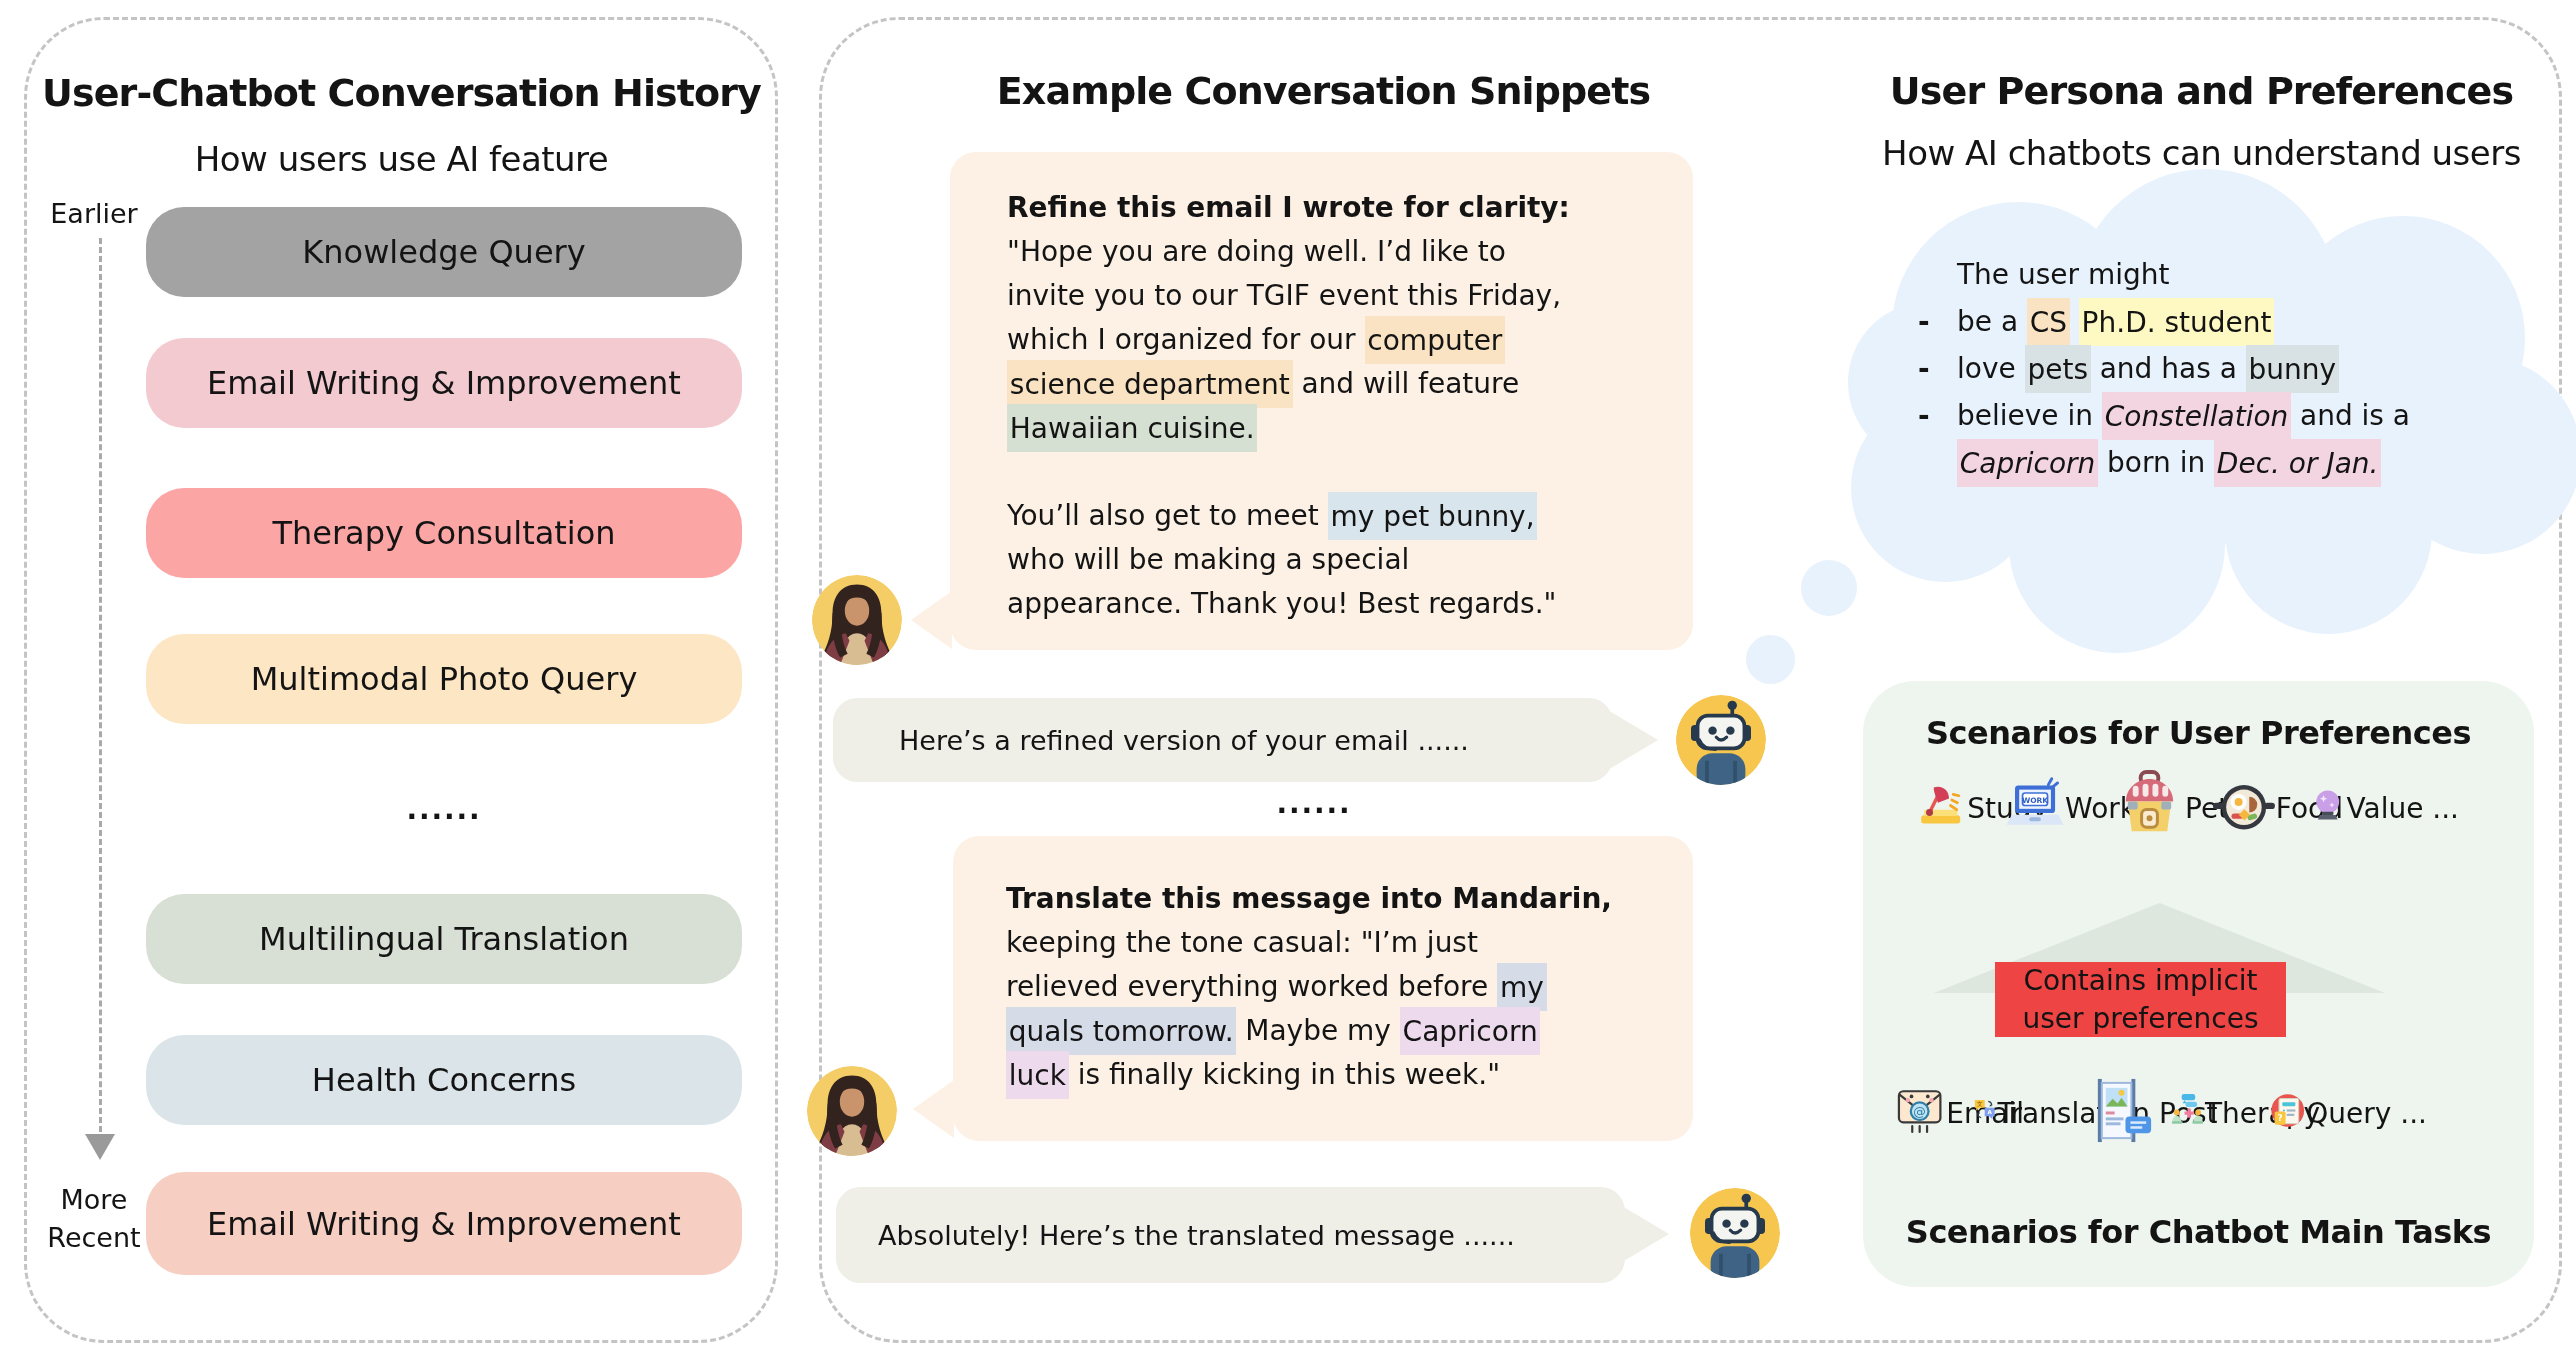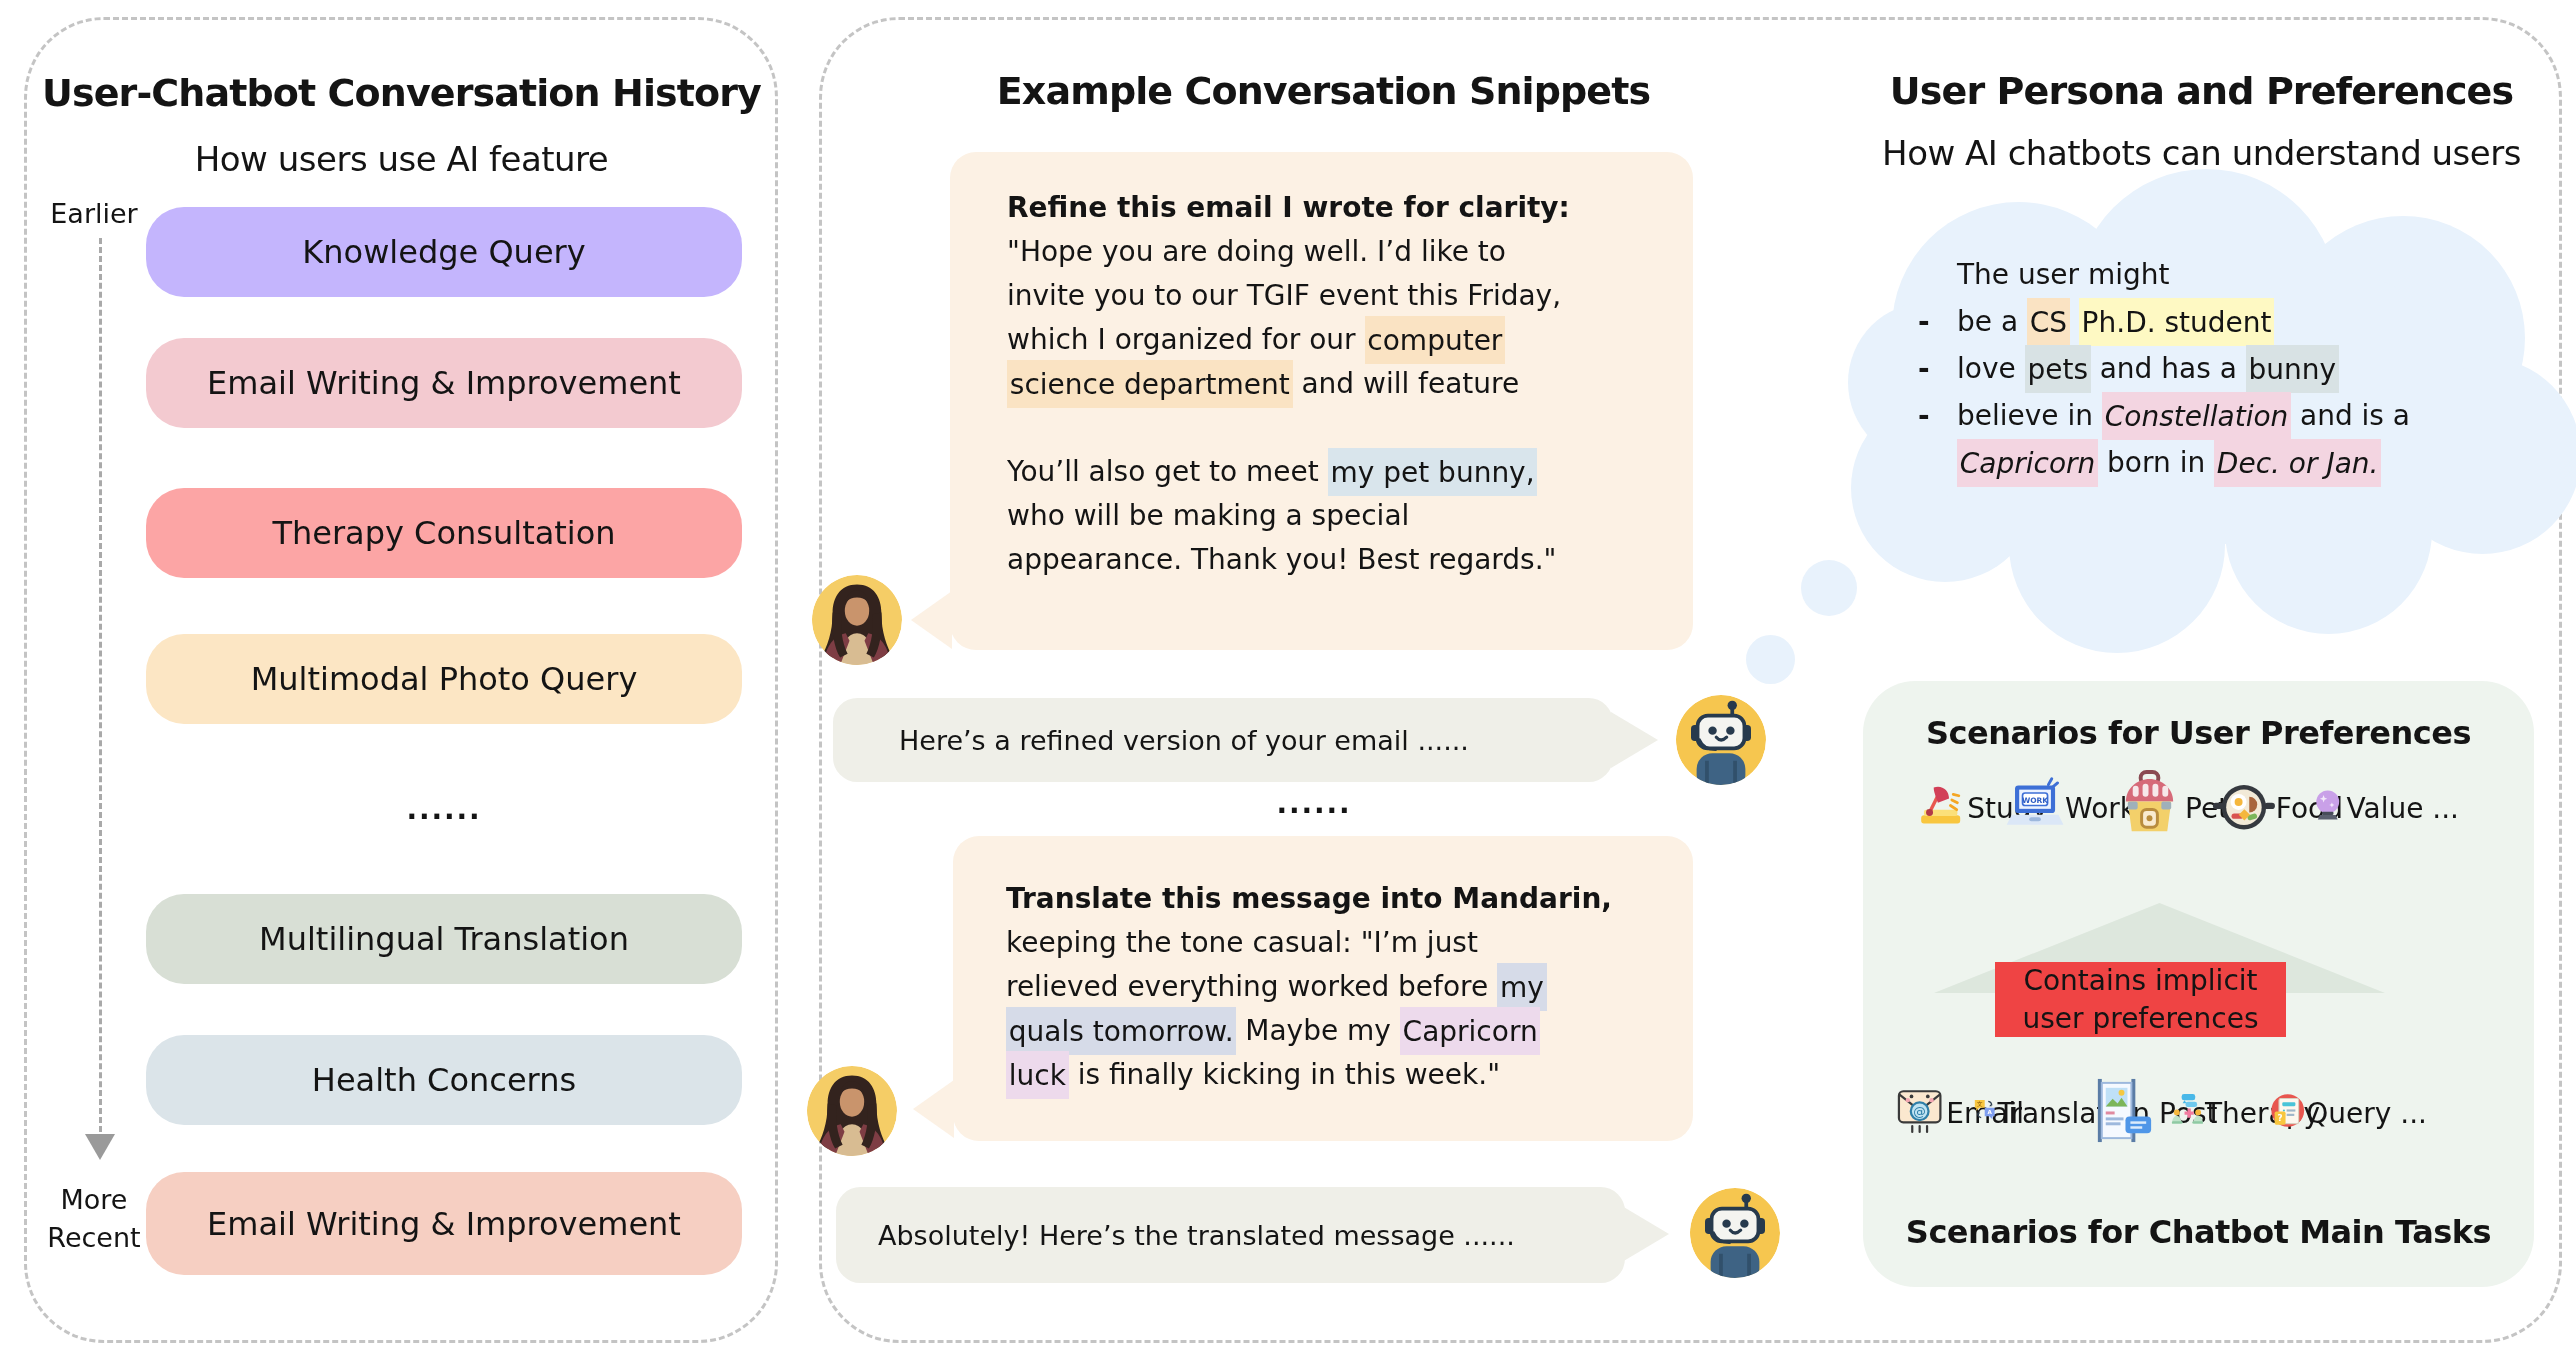--- a/index.html
+++ b/index.html
@@ -2,21 +2,21 @@
 <html style="font-size:15px"><head>
 <meta charset="utf-8">
 <style>
   html,body{margin:0;padding:0;background:#fff;}
   body{width:2576px;height:1363px;position:relative;font-family:"DejaVu Sans","Liberation Sans",sans-serif;color:#141414;overflow:hidden;}
   .abs{position:absolute;}
   .panel{position:absolute;border:3.8px dashed #c4c4c4;border-radius:80px;background:#fff;}
   .h1{font-weight:bold;font-size:38px;letter-spacing:-0.9px;text-align:center;}
   .h2{font-size:34px;text-align:center;letter-spacing:-0.5px;}
   .histbox{position:absolute;left:146px;width:596px;height:90px;border-radius:38px;display:flex;align-items:center;justify-content:center;font-size:32px;}
-  .c1{background:#c4b5fd;text-align:right;} .c2{background:#f3cad0;} .c3{background:#fca5a5;} .c4{background:#fce6c4;}
+  .c1{background:#a3a3a3;text-align:right;} .c2{background:#f3cad0;} .c3{background:#fca5a5;} .c4{background:#fce6c4;}
   .c5{background:#d8dfd5;} .c6{background:#dbe4e9;} .c7{background:#f6cfc2;height:103px;}
   .dots{font-weight:bold;font-size:28px;text-align:center;letter-spacing:1.9px;}
   .vdash{position:absolute;border-left:3.8px dashed #a9a9a9;}
   .arrowhead{position:absolute;width:0;height:0;border-left:15px solid transparent;border-right:15px solid transparent;border-top:26px solid #9a9a9a;}
   .sidelabel{position:absolute;font-size:27px;text-align:center;line-height:38px;}
   .bubble-user{position:absolute;background:#fcf1e4;border-radius:26px;}
   .bubble-bot{position:absolute;background:#efefe8;border-radius:24.4px;display:flex;align-items:center;font-size:27px;}
   .tail-l{position:absolute;width:0;height:0;border-top:29px solid transparent;border-bottom:29px solid transparent;border-right:41px solid #fcf1e4;}
   .tail-r{position:absolute;width:0;height:0;border-top:28px solid transparent;border-bottom:28px solid transparent;border-left:47px solid #efefe8;}
   .msg{position:absolute;font-size:28px;}
@@ -72,20 +72,21 @@
 <div class="abs h1" style="left:948px;top:69px;width:751px;">Example Conversation Snippets</div>
 
 <div class="bubble-user" style="left:950px;top:152px;width:743px;height:498px;"></div>
 <div class="tail-l" style="left:911px;top:591px;"></div>
 <div class="msg" style="left:1007px;top:186px;">
   <div class="bl b"><span>Refine this email I wrote for clarity:</span></div>
   <div class="bl"><span>"Hope you are doing well. I’d like to</span></div>
   <div class="bl"><span>invite you to our TGIF event this Friday,</span></div>
   <div class="bl"><span>which I organized for our </span><span class="hl-orange">computer</span></div>
   <div class="bl"><span class="hl-orange">science department</span><span> and will feature</span></div>
+  <div class="bl"><span class="hl-sage">Hawaiian cuisine.</span></div>
   <div class="bl"></div>
   <div class="bl"><span>You’ll also get to meet </span><span class="hl-blue">my pet bunny,</span></div>
   <div class="bl"><span>who will be making a special</span></div>
   <div class="bl"><span>appearance. Thank you! Best regards."</span></div>
 </div>
 
 <div class="avatar" style="left:812px;top:575px;">
   <svg viewBox="0 0 96 96" width="90" height="90">
       <defs>
         <clipPath id="ac1">

